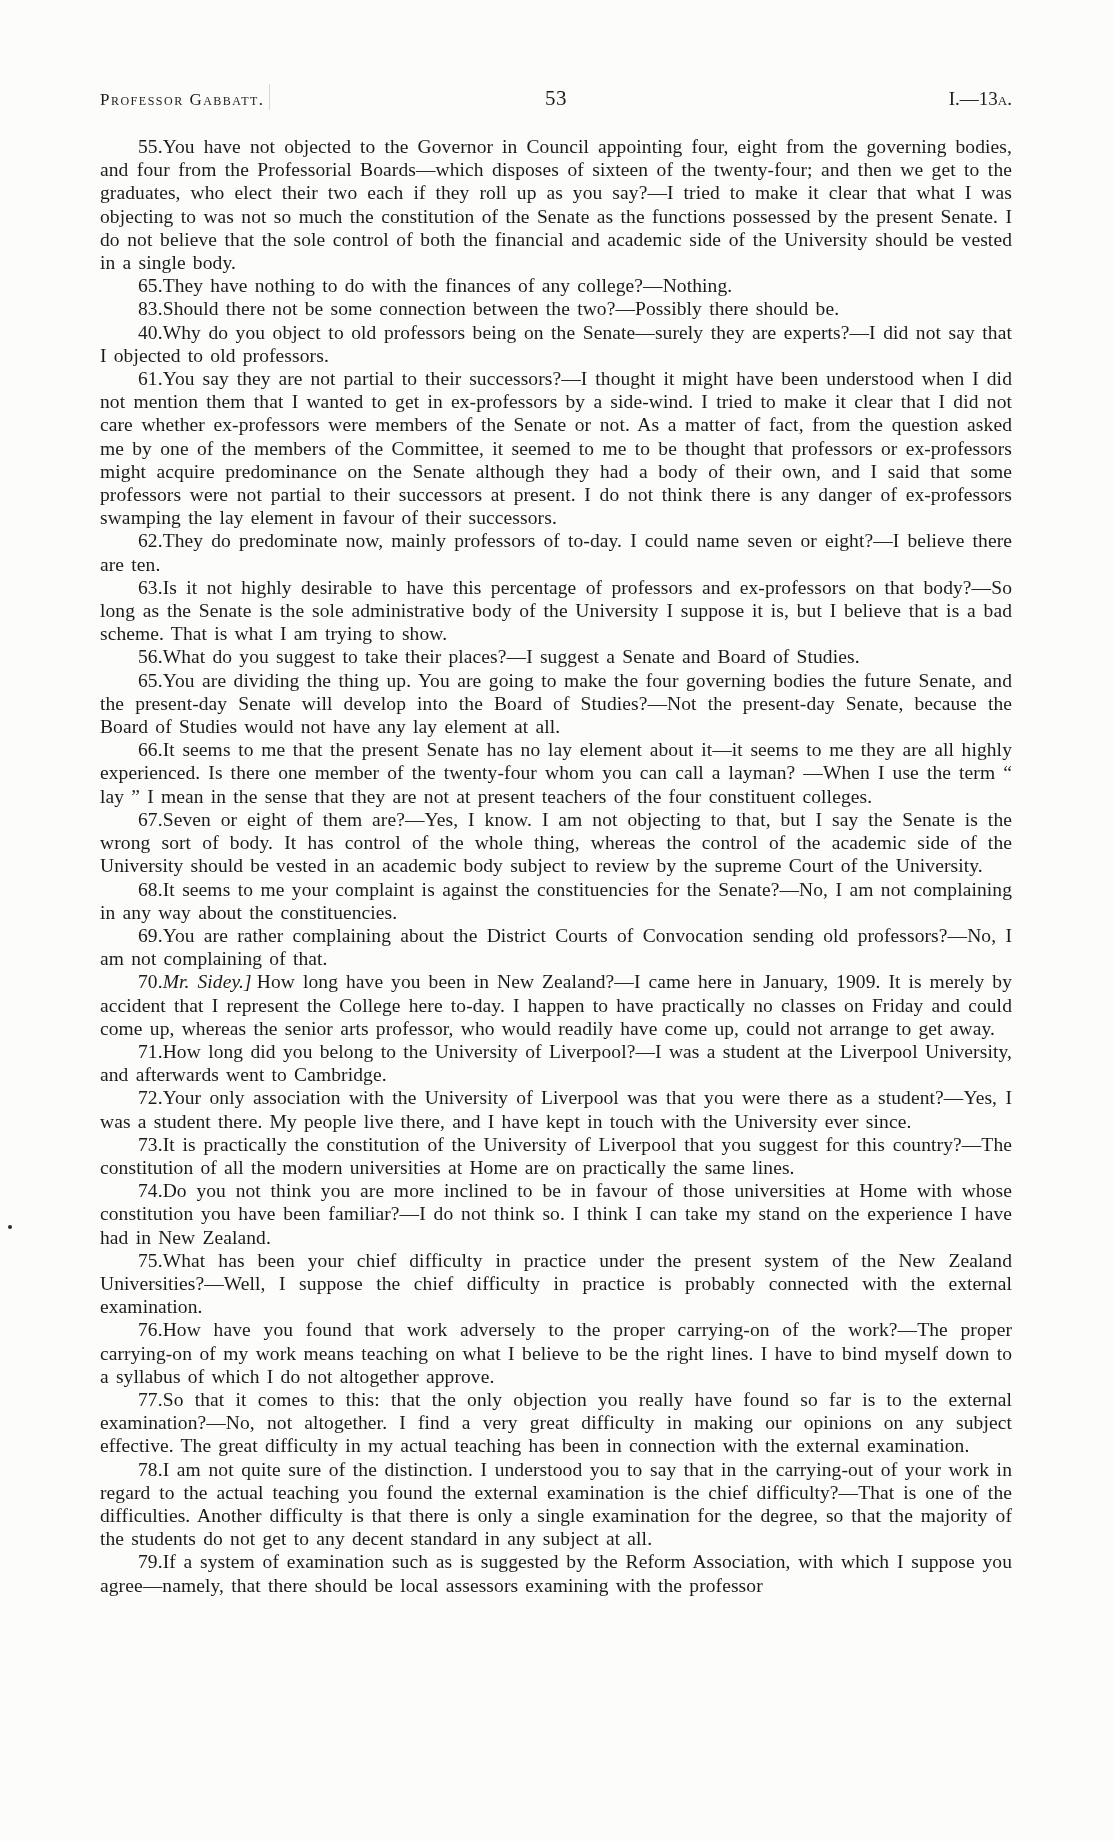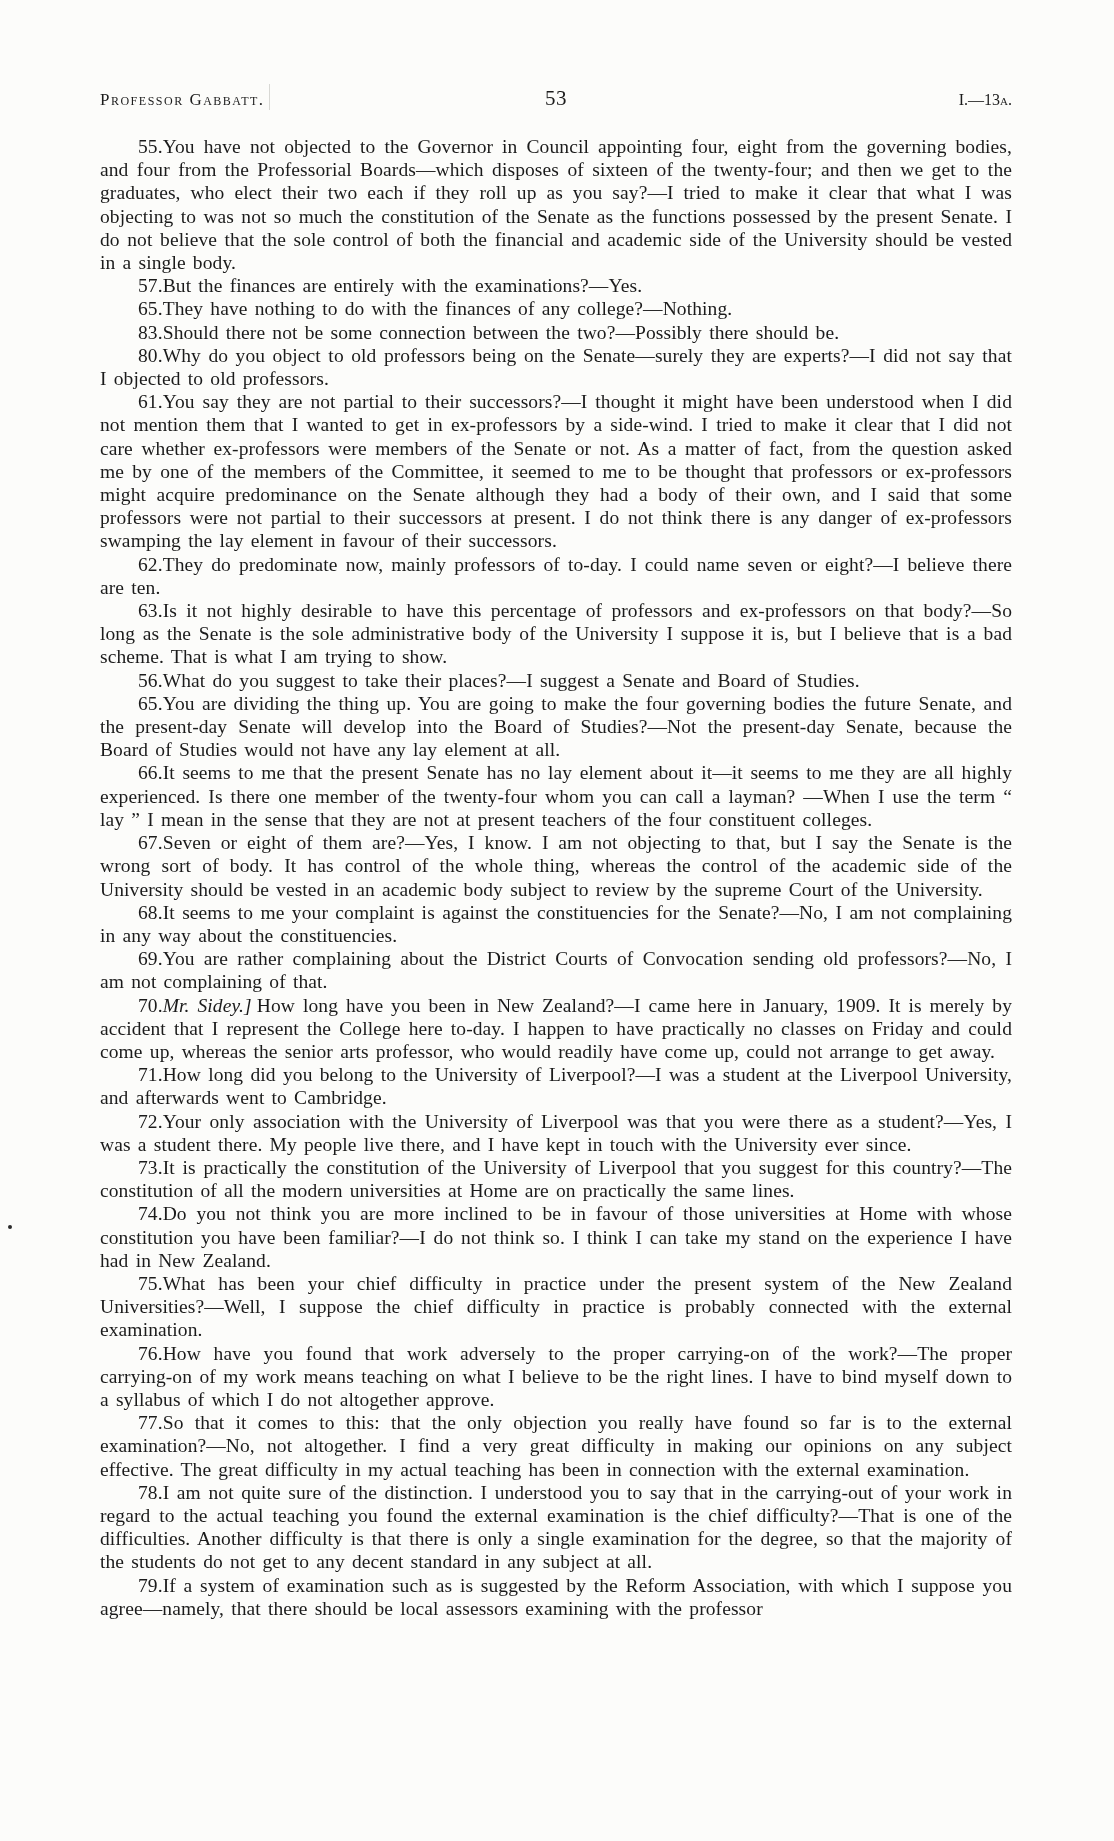--- a/index.html
+++ b/index.html
@@ -48,21 +48,21 @@
   }
   .header-center {
     flex: 0 0 auto;
     font-size: 21px;
     letter-spacing: 0.5px;
   }
   .header-right {
     flex: 1;
     text-align: right;
     font-variant: small-caps;
-    font-size: 16px;
+    font-size: 19px;
   }
   .body-text {
     position: absolute;
     top: 135px;
     left: 100px;
     width: 912px;
     font-size: 19.5px;
     line-height: 23.2px;
     text-align: justify;
     word-spacing: 2.2px;
@@ -93,27 +93,26 @@
     <span class="header-left">Professor Gabbatt.</span>
     <span class="header-center">53</span>
     <span class="header-right">I.—13a.</span>
   </div>
 
   <main class="body-text">
 
       <p class="para"><span class="qnum">55.</span><i class="speaker"></i><span class="qtext">You have not objected to the Governor in Council appointing four, eight from the governing bodies, and four from the Professorial Boards—which disposes of sixteen of the twenty-four; and then we get to the graduates, who elect their two each if they roll up as you say?—I tried to make it clear that what I was objecting to was not so much the constitution of the Senate as the functions possessed by the present Senate.  I do not believe that the sole control of both the financial and academic side of the University should be vested in a single body.</span></p>
 
 
-      <p class="para"><span class="qnum">57.</span><i class="speaker"></i><span class="qtext">But the finances are entirely with the examinations?—Yes.</span></p>
 
       <p class="para"><span class="qnum">65.</span><i class="speaker"></i><span class="qtext">They have nothing to do with the finances of any college?—Nothing.</span></p>
 
       <p class="para"><span class="qnum">83.</span><i class="speaker"></i><span class="qtext">Should there not be some connection between the two?—Possibly there should be.</span></p>
 
-      <p class="para"><span class="qnum">80.</span><i class="speaker"></i><span class="qtext">Why do you object to old professors being on the Senate—surely they are experts?—I did not say that I objected to old professors.</span></p>
+      <p class="para"><span class="qnum">40.</span><i class="speaker"></i><span class="qtext">Why do you object to old professors being on the Senate—surely they are experts?—I did not say that I objected to old professors.</span></p>
 
       <p class="para"><span class="qnum">61.</span><i class="speaker"></i><span class="qtext">You say they are not partial to their successors?—I thought it might have been understood when I did not mention them that I wanted to get in ex-professors by a side-wind.  I tried to make it clear that I did not care whether ex-professors were members of the Senate or not.  As a matter of fact, from the question asked me by one of the members of the Committee, it seemed to me to be thought that professors or ex-professors might acquire predominance on the Senate although they had a body of their own, and I said that some professors were not partial to their successors at present.  I do not think there is any danger of ex-professors swamping the lay element in favour of their successors.</span></p>
 
       <p class="para"><span class="qnum">62.</span><i class="speaker"></i><span class="qtext">They do predominate now, mainly professors of to-day.  I could name seven or eight?—I believe there are ten.</span></p>
 
       <p class="para"><span class="qnum">63.</span><i class="speaker"></i><span class="qtext">Is it not highly desirable to have this percentage of professors and ex-professors on that body?—So long as the Senate is the sole administrative body of the University I suppose it is, but I believe that is a bad scheme.  That is what I am trying to show.</span></p>
 
       <p class="para"><span class="qnum">56.</span><i class="speaker"></i><span class="qtext">What do you suggest to take their places?—I suggest a Senate and Board of Studies.</span></p>
 
       <p class="para"><span class="qnum">65.</span><i class="speaker"></i><span class="qtext">You are dividing the thing up.  You are going to make the four governing bodies the future Senate, and the present-day Senate will develop into the Board of Studies?—Not the present-day Senate, because the Board of Studies would not have any lay element at all.</span></p>

